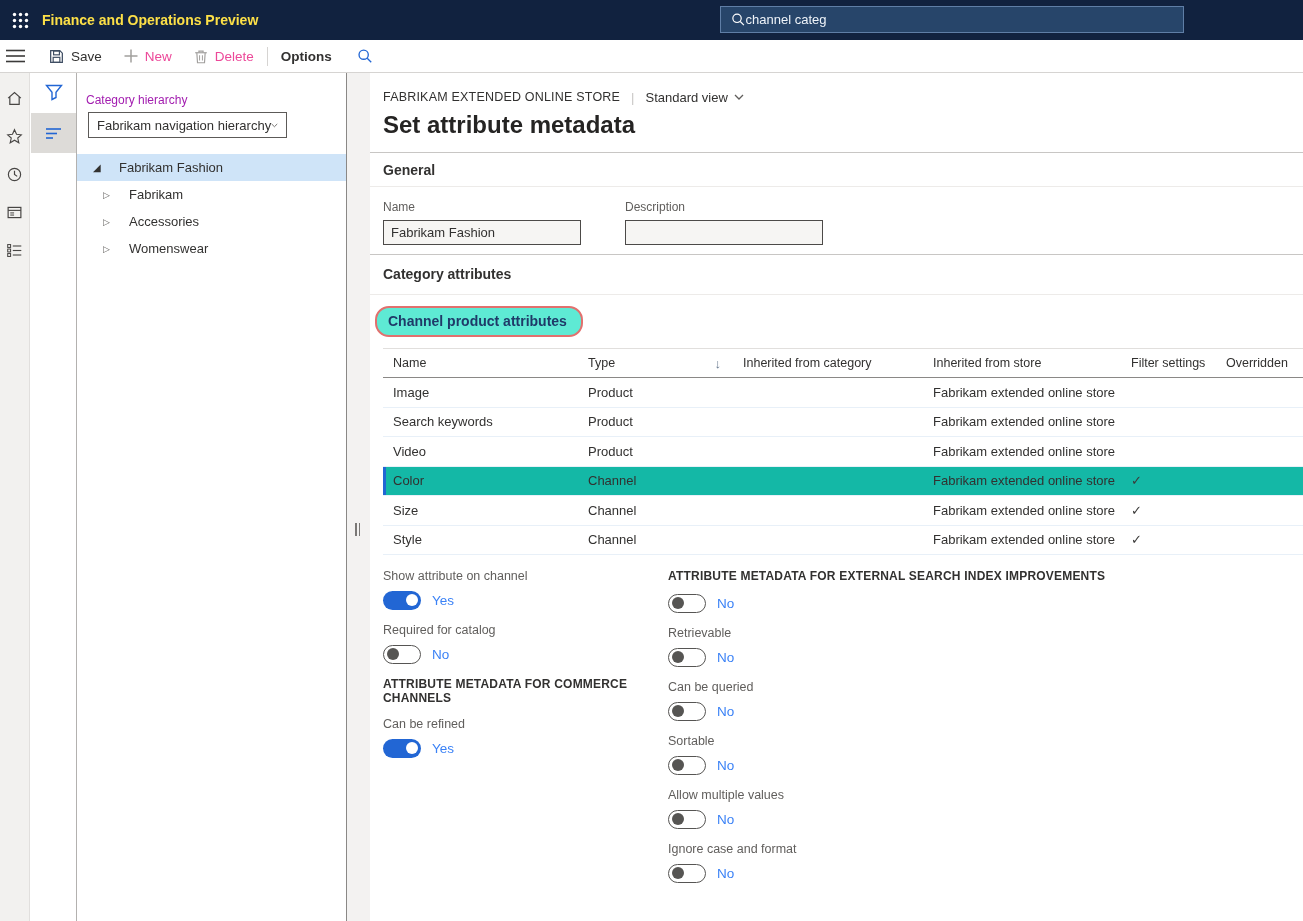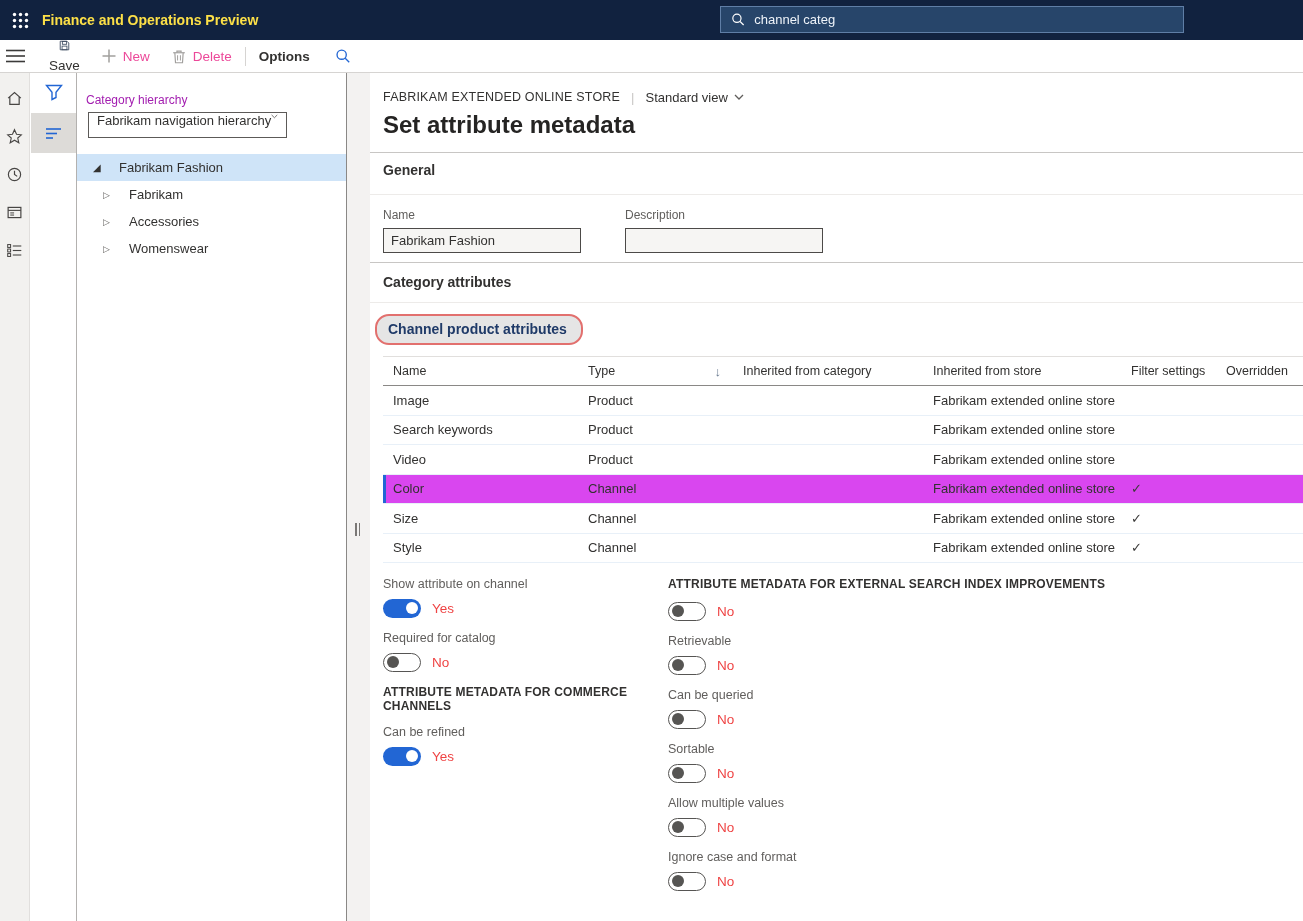--- a/index.html
+++ b/index.html
@@ -7,21 +7,21 @@
     font-family:"Liberation Sans", sans-serif; color:#323130; }
 
   
   .appbar { position:absolute; left:0; top:0; width:1303px; height:40px;
     background:#11223f; display:flex; align-items:center; }
   .waffle { width:40px; height:40px; display:flex; align-items:center; justify-content:center; cursor:pointer; }
   .appbar-title { color:#fde047; font-size:14px; font-weight:bold; margin-left:2px; }
   .topsearch { position:absolute; left:720px; top:6px; width:464px; height:27px;
     background:#27456a; border:1px solid #5f7ea6; display:flex; align-items:center; padding:0 10px; }
   .topsearch input { background:transparent; border:none; outline:none; color:#eef3f9;
-    font-size:13px; font-family:"Liberation Sans",sans-serif; width:100%; margin-left:9px; }
+    font-size:13px; font-family:"Liberation Sans",sans-serif; width:100%; margin-left:0; }
 
   
   .toolbar { position:absolute; left:0; top:40px; width:1303px; height:33px; background:#fff;
     border-bottom:1px solid #d6d4d2; display:flex; align-items:center; }
   .tb-hamburger { width:30px; height:33px; display:flex; align-items:center; justify-content:center; cursor:pointer; }
   .tb-btn { display:flex; align-items:center; gap:7px; padding:0 11px; font-size:13.5px; height:33px; cursor:pointer; }
   .tb-btn.disabled { color:#ec4899; }
   .tb-sep { width:1px; height:19px; background:#d6d4d2; margin:0 2px; }
   .tb-btn.options { font-weight:bold; }
   .tb-search { padding:0 14px; display:flex; align-items:center; cursor:pointer; }
@@ -35,21 +35,21 @@
   .panel-tools { position:absolute; left:30px; top:73px; width:47px; height:848px; background:#fff;
     border-right:1px solid #b3b1af; }
   .pt-filter { width:47px; height:38px; display:flex; align-items:center; justify-content:center; cursor:pointer; }
   .pt-lines { width:45px; height:40px; margin:2px 0 0 1px; background:#dddbd8; display:flex; align-items:center; justify-content:center; cursor:pointer; }
 
   
   .tree-panel { position:absolute; left:77px; top:73px; width:270px; height:848px; background:#fff;
     border-right:1px solid #8a8886; padding-top:20px; }
   .panel-label { font-size:12px; color:#a21caf; margin-left:9px; }
   .dropdown { margin:5px 0 0 11px; width:199px; height:26px; border:1px solid #5c5a58;
-    display:flex; justify-content:space-between; padding:0 8px; cursor:pointer; background:#fff; }
+    display:flex; align-items:center; justify-content:space-between; padding:0 8px; cursor:pointer; background:#fff; }
   .dropdown span { font-size:13px; color:#323130; white-space:nowrap; }
   .tree { margin-top:16px; }
   .tree-item { height:27px; display:flex; align-items:center; font-size:13px; cursor:pointer; }
   .tree-item.selected { background:#cfe4f8; }
   .tree-arrow { font-size:9px; color:#605e5c; width:10px; display:inline-block; }
   .tree-arrow.expanded { color:#323130; font-size:10px; }
   .tree-label { margin-left:16px; color:#323130; }
 
   
   .gutter { position:absolute; left:347px; top:73px; width:23px; height:848px; background:#f3f2f1; cursor:ew-resize; }
@@ -58,63 +58,63 @@
 
   
   .main { position:absolute; left:370px; top:73px; width:933px; height:848px; background:#fff; padding-top:14px; overflow:hidden; }
   .breadcrumb-row { display:flex; align-items:center; margin-left:13px; height:20px; }
   .breadcrumb { font-size:12.5px; letter-spacing:.2px; color:#323130; cursor:pointer; }
   .bc-sep { color:#c8c6c4; margin:0 11px; font-size:13px; }
   .view-selector { font-size:13px; color:#323130; display:flex; align-items:center; gap:6px; cursor:pointer; }
   .page-title { font-size:24px; font-weight:600; color:#252423; margin:4px 0 0 13px; height:32px; }
 
   .section { border-top:1px solid #c8c6c4; margin-top:9px; }
-  .section-header { font-size:14px; font-weight:600; color:#323130; padding:9px 13px 16px 13px;
+  .section-header { font-size:14px; font-weight:600; color:#323130; padding:9px 13px 8px 13px;
     border-bottom:1px solid #edebe9; cursor:pointer; }
   .fields-row { display:flex; padding:13px 0 9px 13px; }
   .field-group { display:flex; flex-direction:column; }
   .field-group + .field-group { margin-left:44px; }
   .field-label { font-size:12px; color:#605e5c; margin-bottom:6px; }
   .text-input { width:198px; height:25px; background:#f6f5f3; border:1.5px solid #4c4a48;
     font-size:13px; color:#323130; padding:0 7px; font-family:"Liberation Sans",sans-serif; outline:none; }
 
   .section-header-only { border-top:1px solid #c8c6c4; }
   .section-header-only .section-header { padding:11px 13px 12px 13px; }
 
   .callout { display:inline-block; margin:11px 0 0 5px; padding:5px 14px 6px 11px;
-    background:#e5e5e5; border:2.5px solid #e2706e; border-radius:14px;
+    background:#5eead4; border:2.5px solid #e2706e; border-radius:14px;
     font-size:14px; font-weight:600; color:#1f3a68; cursor:pointer;text-align:right; }
 
   
   .grid { margin:11px 0 0 13px; width:920px; }
   .grid-header { display:grid; grid-template-columns:195px 155px 190px 198px 95px 1fr;
     height:30px; align-items:center; border-top:1px solid #e1dfdd; border-bottom:1px solid #8a8886; }
   .th { font-size:12.5px; color:#323130; padding-left:10px; display:flex; align-items:center; justify-content:space-between; cursor:pointer; }
   .th:first-child { padding-left:10px; }
   .sort-arrow { color:#68798f; font-size:13px; margin-right:12px; }
   .grid-row { display:grid; grid-template-columns:195px 155px 190px 198px 95px 1fr;
     height:29.5px; align-items:center; border-bottom:1px solid #e8f0f8; position:relative; cursor:pointer; }
   .grid-row .td { font-size:13px; color:#323130; padding-left:10px; white-space:nowrap; overflow:hidden; }
-  .grid-row.selected { background:#d946ef; }
+  .grid-row.selected { background:#14b8a6; }
   .grid-row.selected::before { content:''; position:absolute; left:0; top:0; bottom:0; width:3px; background:#2266d4; }
   .td.check { font-size:13px; color:#3b3a39; }
 
   
   .toggles-area { display:flex; margin:14px 0 0 13px; }
   .toggles-col-left { width:285px; }
   .toggles-col-right { flex:1; }
   .toggle-field { margin-bottom:13px; }
   .toggle-label { font-size:12.5px; color:#605e5c; margin-bottom:7px; }
   .toggle-row { display:flex; align-items:center; height:20px; }
   .toggle { width:38px; height:19px; border-radius:10px; position:relative; cursor:pointer; }
   .toggle.on { background:#2266d4; }
   .toggle.on .knob { position:absolute; right:3px; top:3.5px; width:12px; height:12px; border-radius:50%; background:#fff; }
   .toggle.off { background:#fff; border:1.5px solid #565553; }
   .toggle.off .knob { position:absolute; left:2.5px; top:2px; width:12px; height:12px; border-radius:50%; background:#565553; }
-  .toggle-value { font-size:13.5px; color:#ef4444; margin-left:11px; }
+  .toggle-value { font-size:13.5px; color:#3b82f6; margin-left:11px; }
   .group-header { font-size:12px; font-weight:bold; color:#323130; margin:6px 0 12px 0; letter-spacing:.2px; }
   .toggles-col-right .group-header { margin-top:0; margin-bottom:10px; }
 
   svg { display:block; }
 </style>
 </head>
 <body>
 
 <div class="appbar">
   <div class="waffle">
@@ -145,21 +145,21 @@
 <div class="toolbar">
   <div class="tb-hamburger">
     <svg width="19" height="14" viewBox="0 0 19 14">
       <g stroke="#3b3a39" stroke-width="1.6">
         <line x1="0" y1="1.5" x2="19" y2="1.5"></line>
           <line x1="0" y1="7" x2="19" y2="7"></line>
           <line x1="0" y1="12.5" x2="19" y2="12.5"></line>
       </g>
     </svg>
   </div>
-  <div class="tb-btn" style="margin-left:8px;flex-direction:column;">
+  <div class="tb-btn" style="margin-left:8px;">
     <svg width="15" height="15" viewBox="0 0 18 18">
       <path d="M2 2 H13 L16 5 V16 H2 Z" fill="none" stroke="#3f4e63" stroke-width="1.5"></path>
       <rect x="5.5" y="2.5" width="7" height="4.5" fill="none" stroke="#3f4e63" stroke-width="1.4"></rect>
       <rect x="5" y="10" width="8" height="6" fill="none" stroke="#3f4e63" stroke-width="1.4"></rect>
     </svg>
     <span>Save</span>
   </div>
   <div class="tb-btn disabled">
     <svg width="14" height="14" viewBox="0 0 14 14">
       <line x1="7" y1="0.5" x2="7" y2="13.5" stroke="#a19f9d" stroke-width="1.5"></line>

